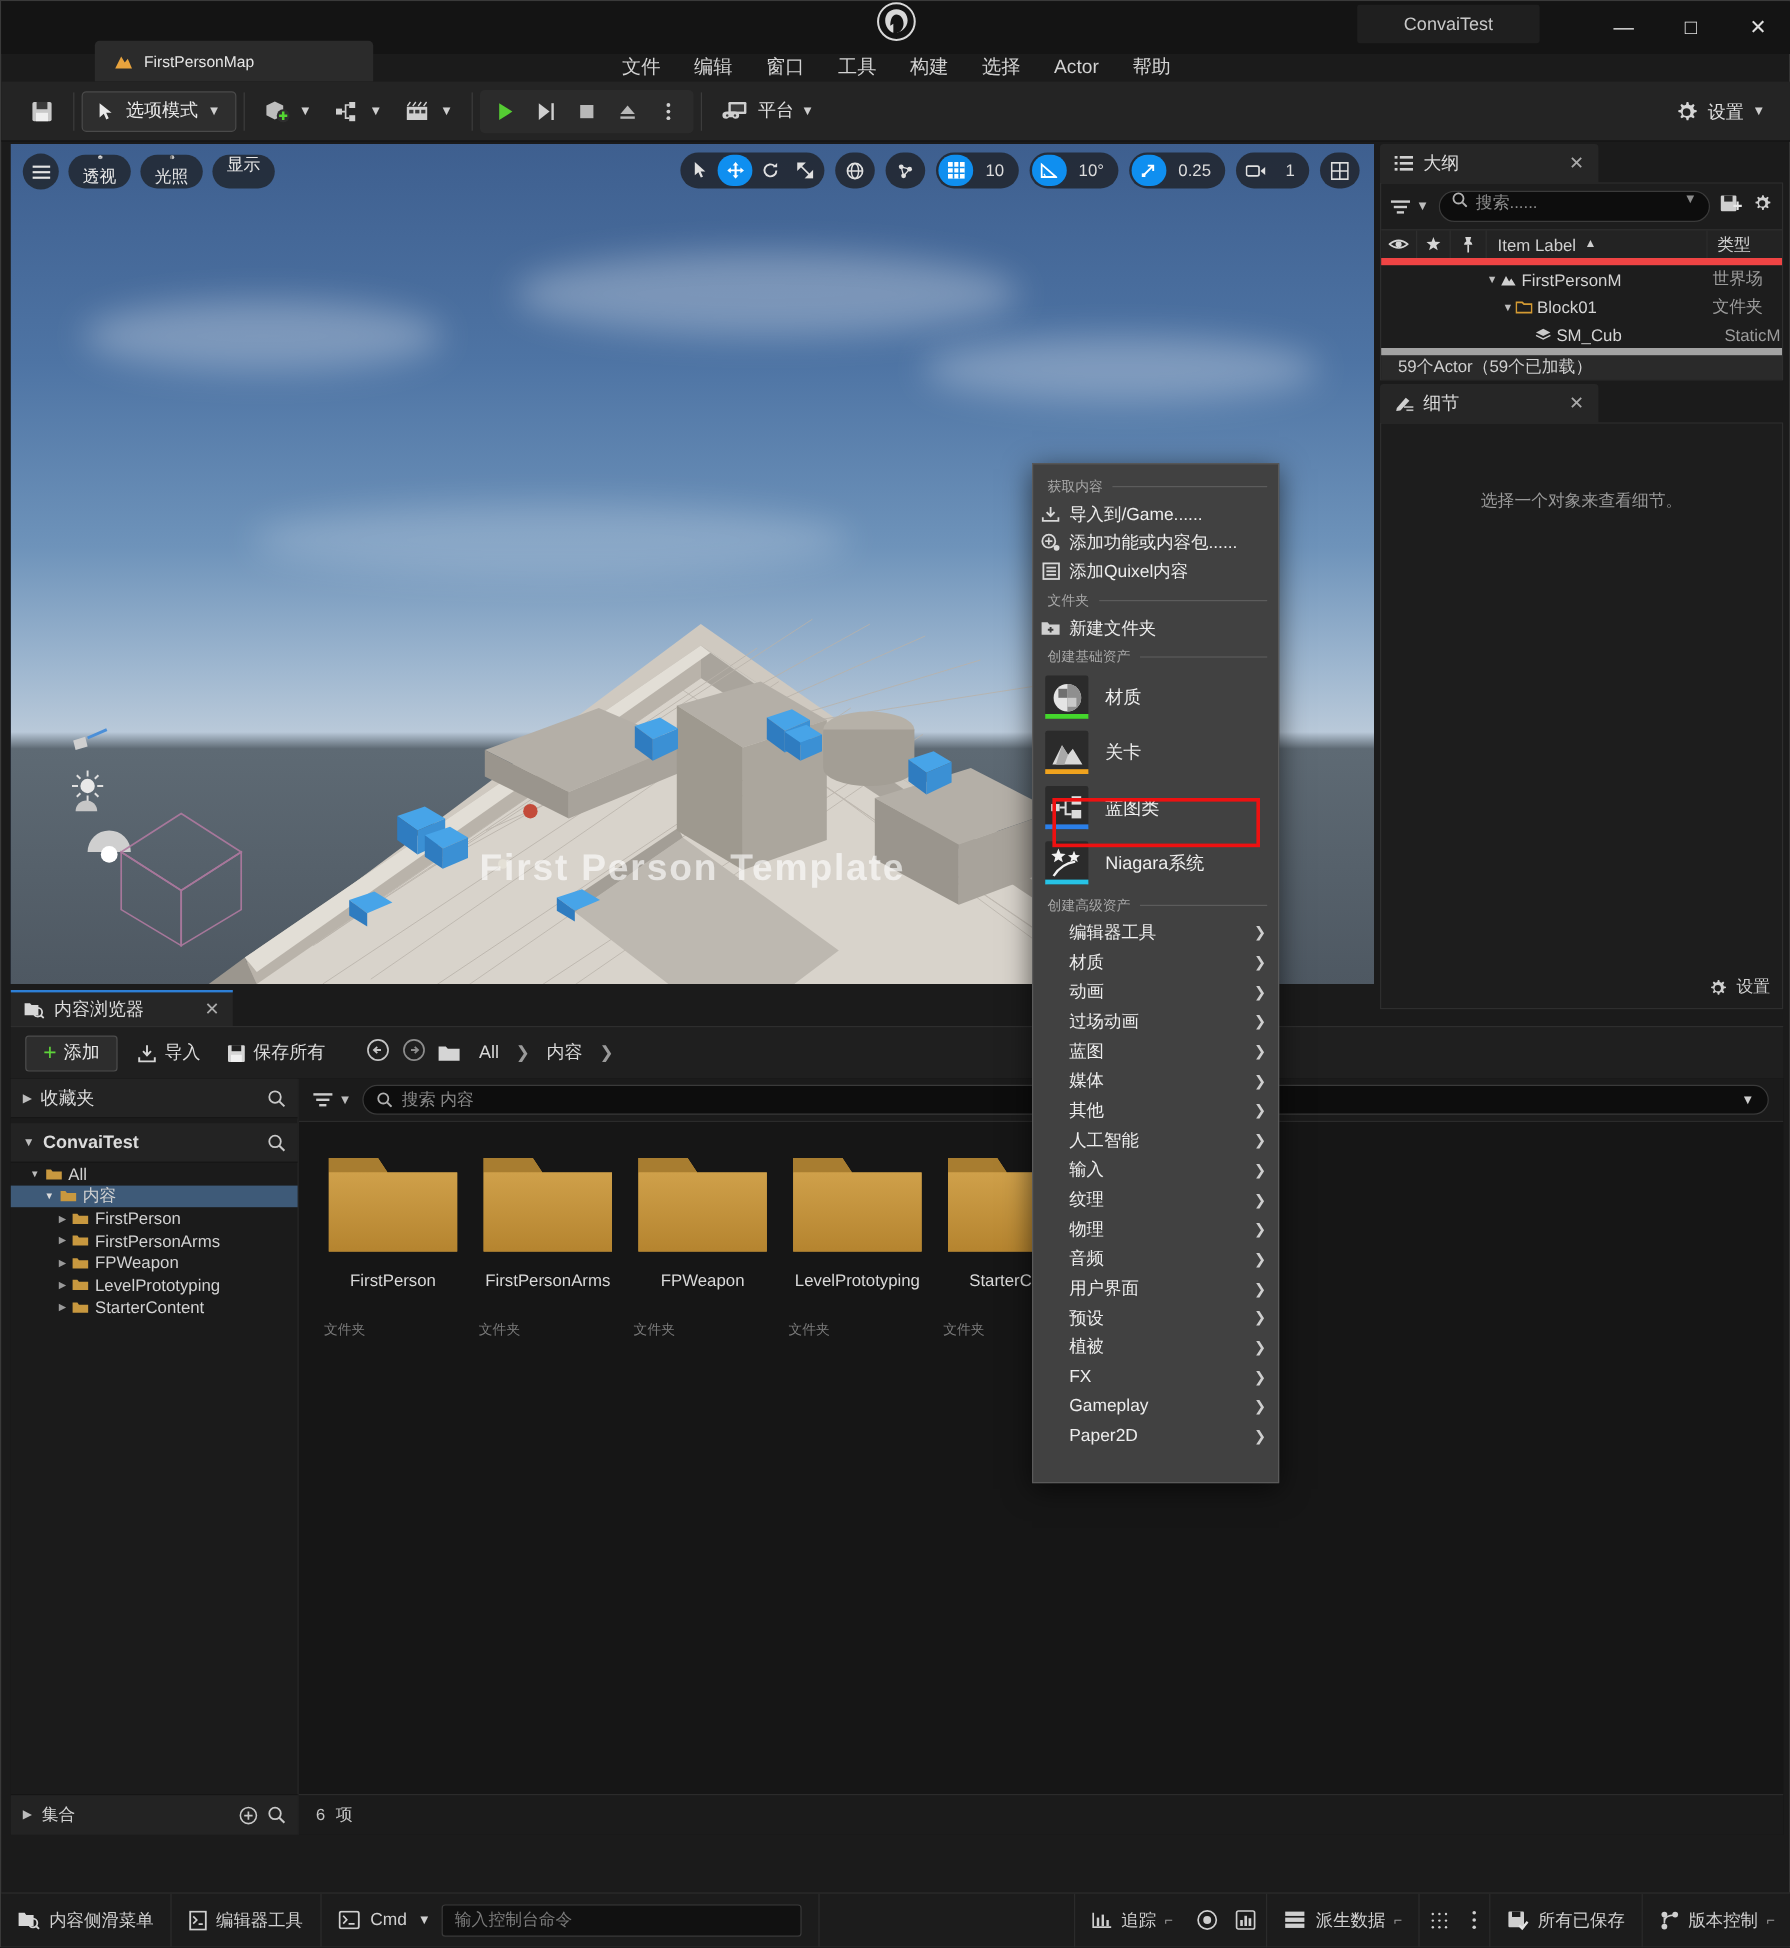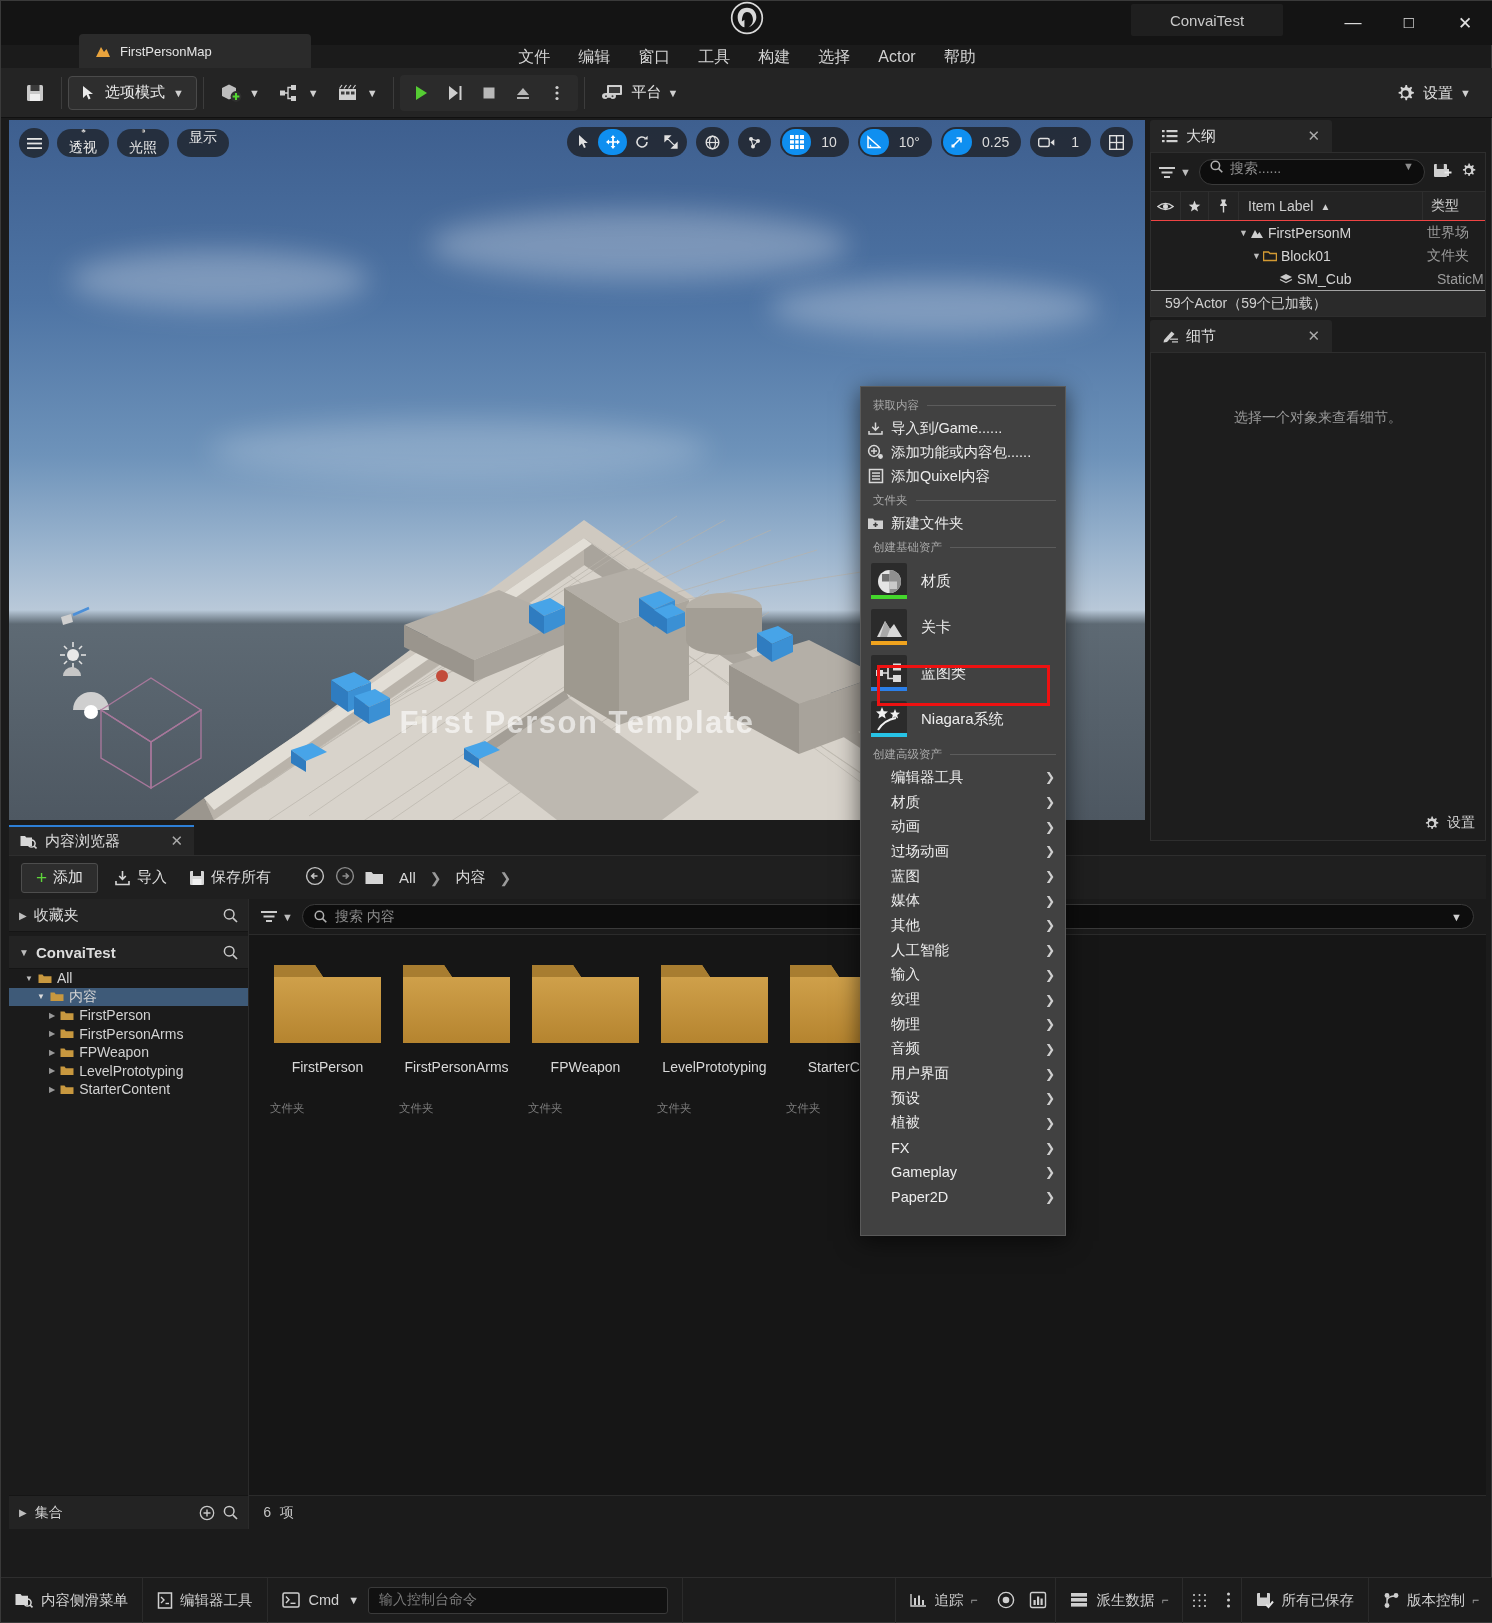--- a/index.html
+++ b/index.html
@@ -64,26 +64,26 @@
   .paneltab { height:32px; background:#262626; display:flex; align-items:center;
     padding:0 12px; gap:8px; width:182px; border-top-left-radius:3px; border-top-right-radius:3px; }
   .paneltab .t { color:#dcdcdc; font-size:15px; flex:1; }
   .paneltab .x { color:#aaa; font-size:15px; }
   .panelbody { background:#1d1d1d; border:1px solid #2e2e2e; }
   .searchrow { height:38px; display:flex; align-items:center; gap:8px; padding:0 8px; }
   .searchbox { flex:1; height:26px; border-radius:13px; background:#0d0d0d;
     border:1px solid #3a3a3a; display:flex; gap:7px; padding:0 10px;
     color:#8d8d8d; font-size:14px; }
   .colhdr { height:30px; background:#232323; display:flex; align-items:center;
-    border-top:1px solid #2e2e2e; border-bottom:1px solid #ef4444; color:#cfcfcf; font-size:14px; }
+    border-top:1px solid #2e2e2e; border-bottom:6px solid #ef4444; color:#cfcfcf; font-size:14px; }
   .colhdr .c { display:flex; align-items:center; justify-content:center; height:100%;
     border-right:1px solid #2e2e2e; }
   .orow { height:23px; display:flex; align-items:center; color:#d4d4d4; font-size:14px; }
   .ocount { height:26px; background:#2a2a2a; display:flex; align-items:center;
-    padding-left:14px; color:#d0d0d0; font-size:14px; border-top:1px solid #a3a3a3;text-align:right; }
+    padding-left:14px; color:#d0d0d0; font-size:14px; border-top:6px solid #a3a3a3;text-align:right; }
   .detailmsg { color:#9a9a9a; font-size:14px; text-align:center; padding-top:56px; }
 
   
   .cb { position:absolute; left:8px; top:824px; width:1477px; height:704px; }
   .cbtab { height:30px; background:#262626; width:185px; display:flex; align-items:center;
     padding:0 11px; gap:8px; border-top:2px solid #2d7fd6; }
   .cbtab .t { color:#dcdcdc; font-size:15px; flex:1; }
   .cb-toolbar { height:44px; background:#1f1f1f; display:flex; align-items:center;
     padding:0 12px; gap:10px; border-top:1px solid #2e2e2e; }
   .addbtn { height:30px; border:1px solid #4d4d4d; background:#2d2d2d; border-radius:3px;

